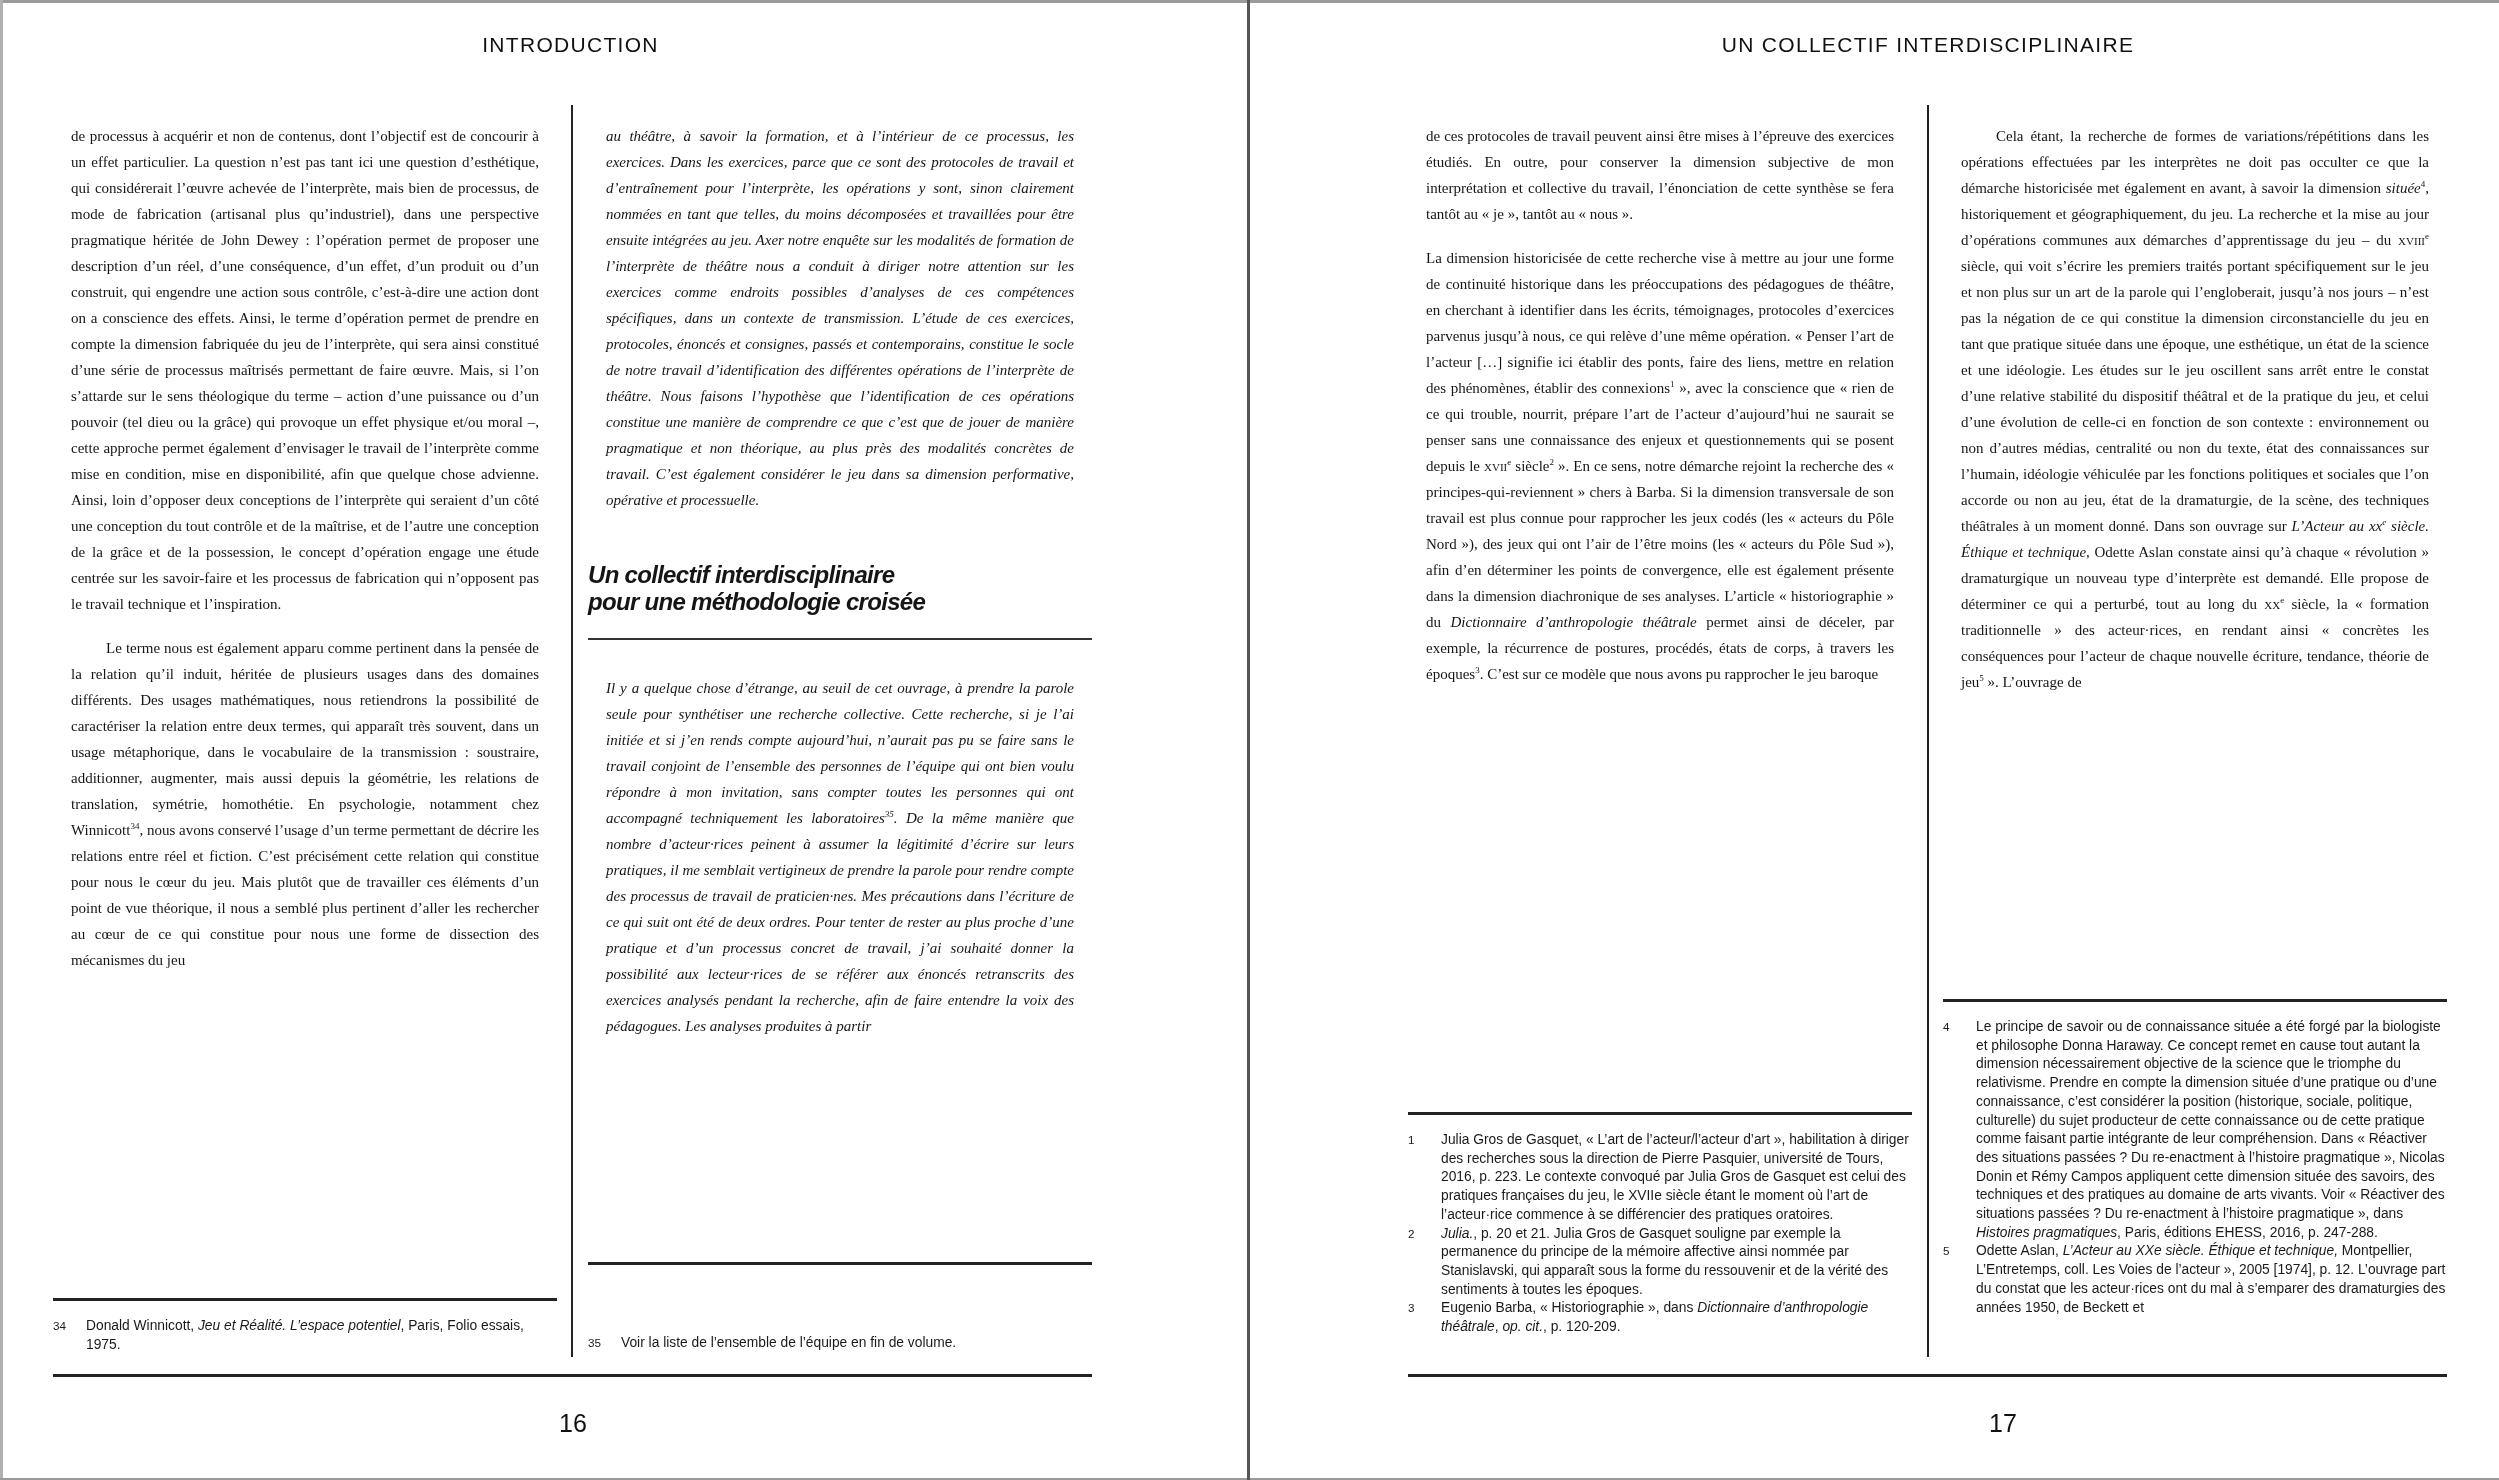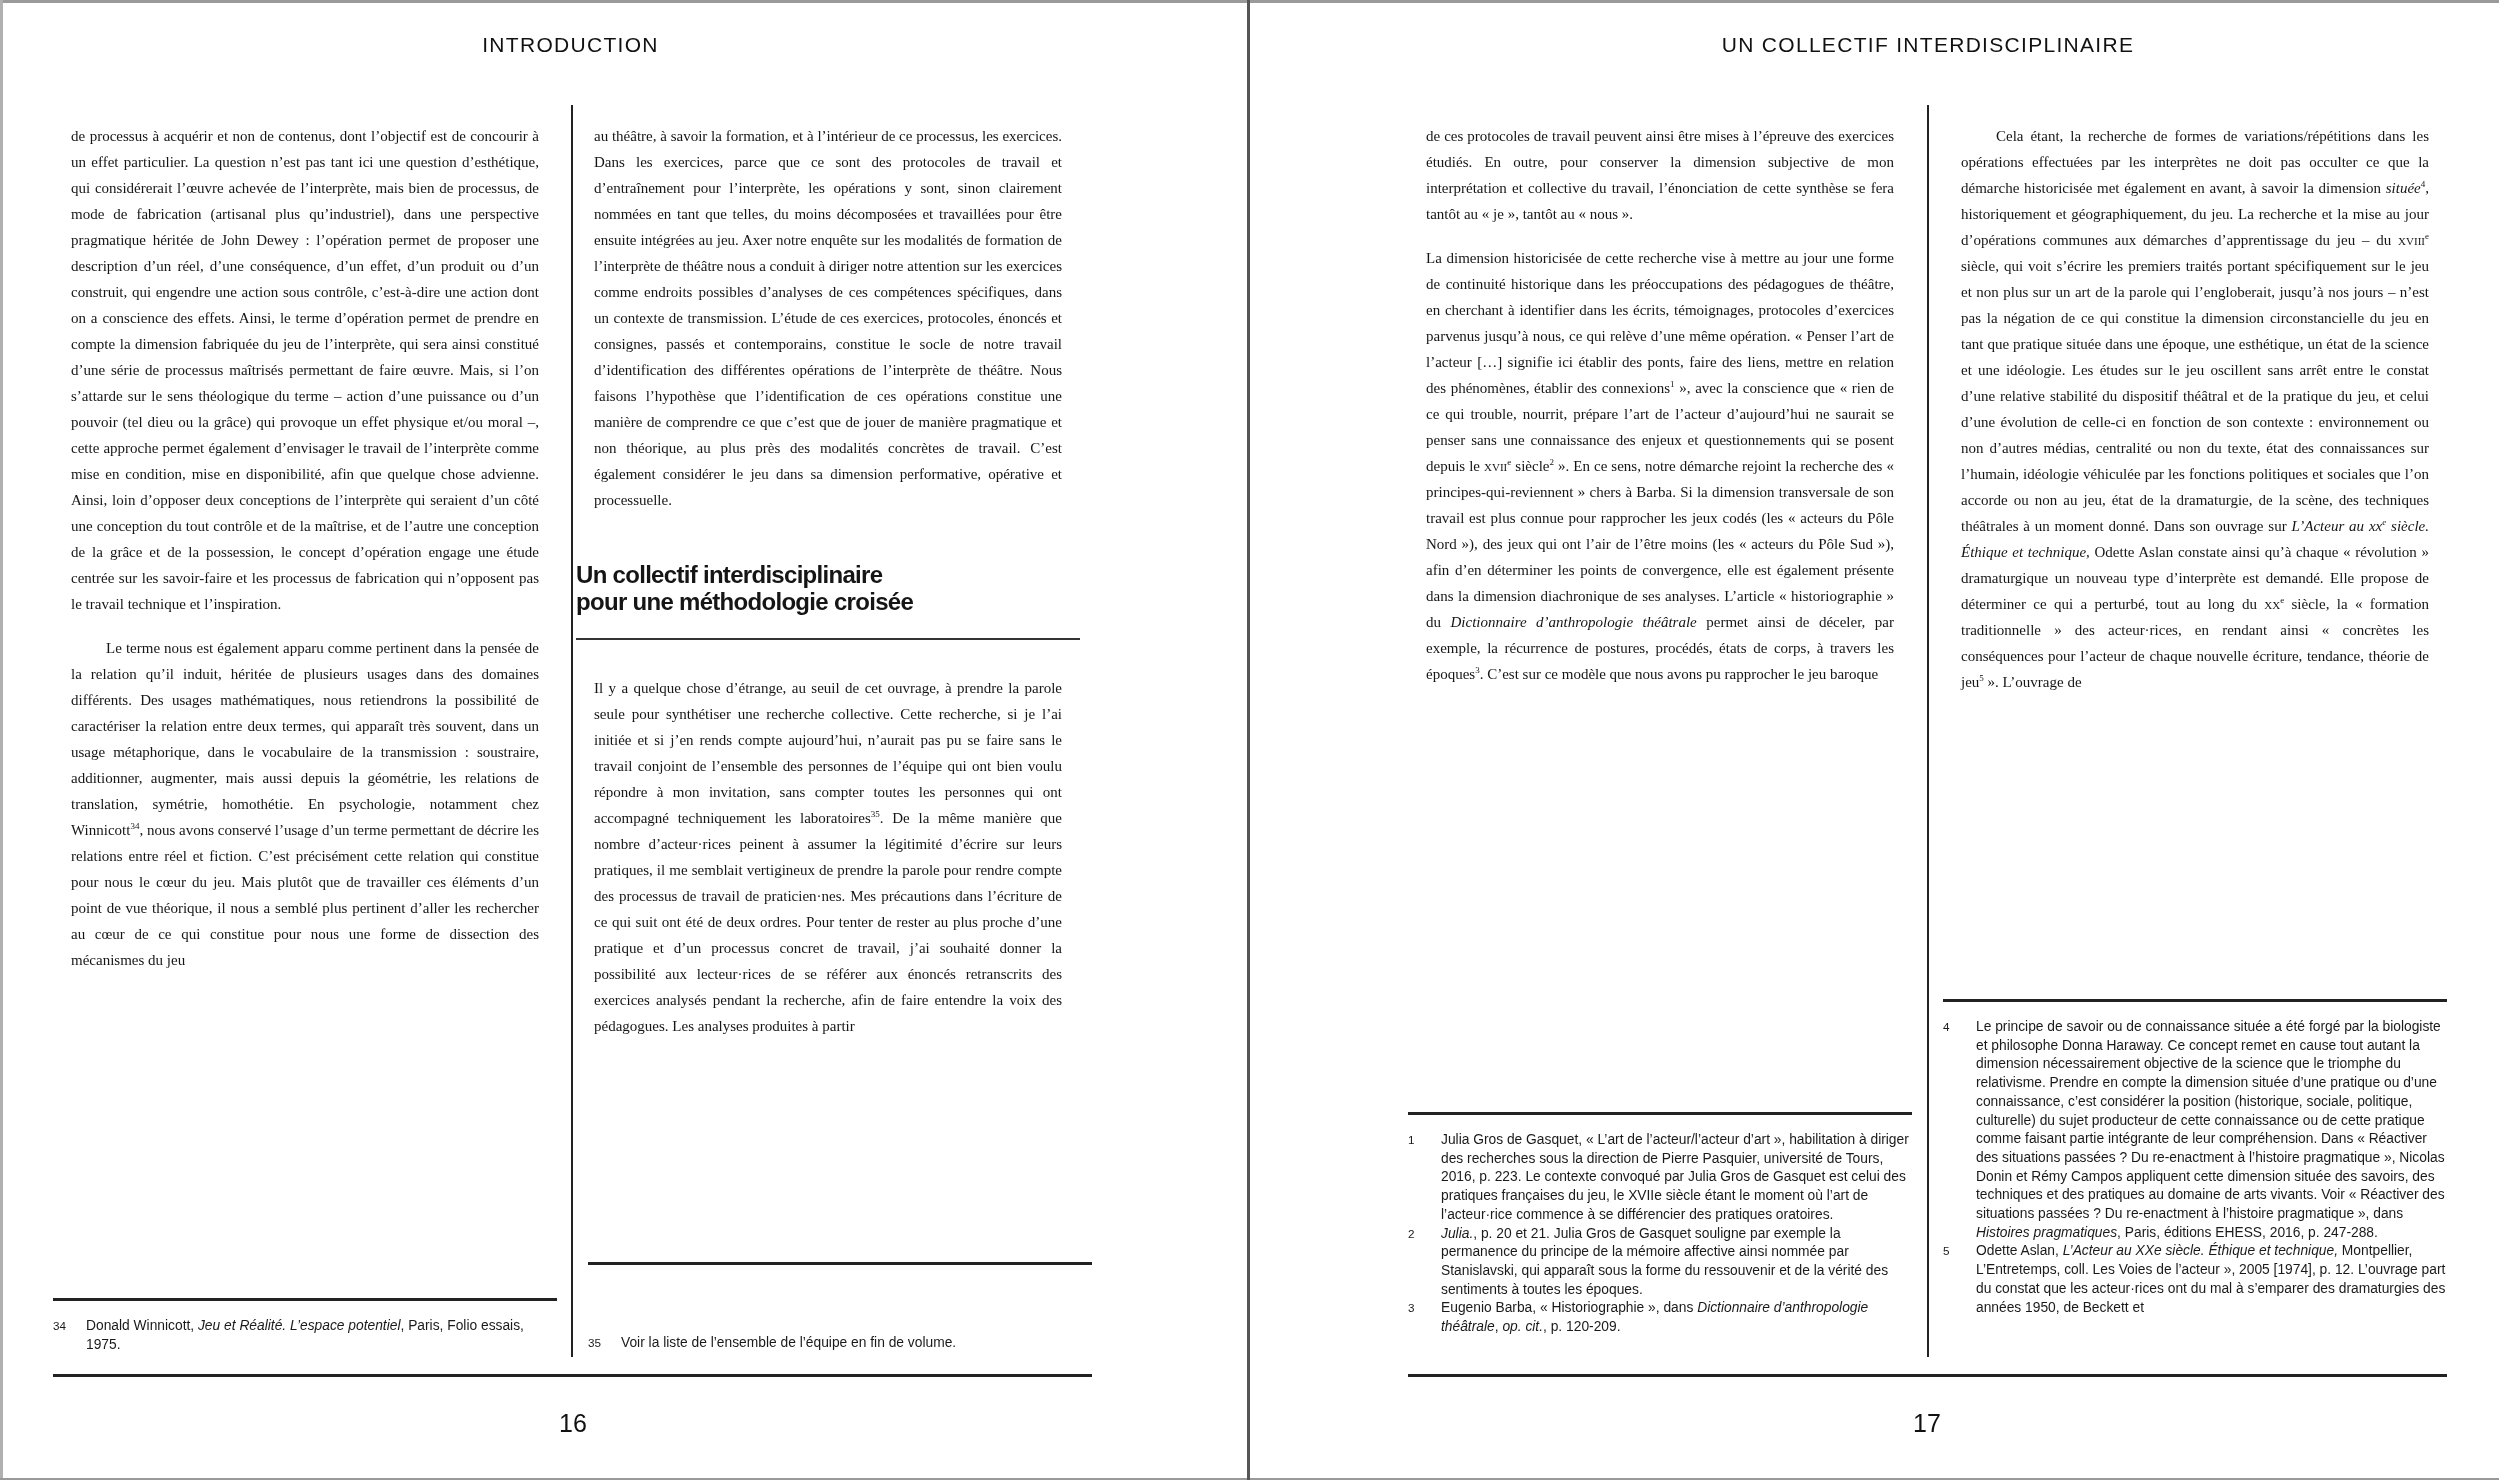--- a/index.html
+++ b/index.html
@@ -71,21 +71,21 @@
   <div class="hrule" style="left:53px;top:1298px;width:504px;"></div>
   <div class="footnotes" style="left:53px;top:1317px;">
     <div class="fn">
       <span class="num">34</span>
       <span class="txt"><span>Donald Winnicott, </span><em>Jeu et Réalité. L’espace potentiel</em><span>, Paris, Folio essais, 1975.</span></span>
     </div>
   </div>
 
   <div class="vrule" style="left:571px;height:1252px;"></div>
 
-  <div class="col" style="left:576px;">
+  <div class="col" style="left:588px;font-style:italic;">
     <p>au théâtre, à savoir la formation, et à l’intérieur de ce processus, les exercices. Dans les exercices, parce que ce sont des protocoles de travail et d’entraînement pour l’interprète, les opérations y sont, sinon clairement nommées en tant que telles, du moins décomposées et travaillées pour être ensuite intégrées au jeu. Axer notre enquête sur les modalités de formation de l’interprète de théâtre nous a conduit à diriger notre attention sur les exercices comme endroits possibles d’analyses de ces compétences spécifiques, dans un contexte de transmission. L’étude de ces exercices, protocoles, énoncés et consignes, passés et contemporains, constitue le socle de notre travail d’identification des différentes opérations de l’interprète de théâtre. Nous faisons l’hypothèse que l’identification de ces opérations constitue une manière de comprendre ce que c’est que de jouer de manière pragmatique et non théorique, au plus près des modalités concrètes de travail. C’est également considérer le jeu dans sa dimension performative, opérative et processuelle.</p>
     <div class="section-heading">
       <div>Un collectif interdisciplinaire</div>
       <div>pour une méthodologie croisée</div>
     </div>
     <div class="heading-rule"></div>
     <p><span>Il y a quelque chose d’étrange, au seuil de cet ouvrage, à prendre la parole seule pour synthétiser une recherche collective. Cette recherche, si je l’ai initiée et si j’en rends compte aujourd’hui, n’aurait pas pu se faire sans le travail conjoint de l’ensemble des personnes de l’équipe qui ont bien voulu répondre à mon invitation, sans compter toutes les personnes qui ont accompagné techniquement les laboratoires</span><sup>35</sup><span>. De la même manière que nombre d’acteur·rices peinent à assumer la légitimité d’écrire sur leurs pratiques, il me semblait vertigineux de prendre la parole pour rendre compte des processus de travail de praticien·nes. Mes précautions dans l’écriture de ce qui suit ont été de deux ordres. Pour tenter de rester au plus proche d’une pratique et d’un processus concret de travail, j’ai souhaité donner la possibilité aux lecteur·rices de se référer aux énoncés retranscrits des exercices analysés pendant la recherche, afin de faire entendre la voix des pédagogues. Les analyses produites à partir</span></p>
   </div>
   <div class="hrule" style="left:588px;top:1262px;width:504px;"></div>
   <div class="footnotes" style="left:588px;top:1334px;">
@@ -133,15 +133,15 @@
       <span class="num">4</span>
       <span class="txt"><span>Le principe de savoir ou de connaissance située a été forgé par la biologiste et philosophe Donna Haraway. Ce concept remet en cause tout autant la dimension nécessairement objective de la science que le triomphe du relativisme. Prendre en compte la dimension située d’une pratique ou d’une connaissance, c’est considérer la position (historique, sociale, politique, culturelle) du sujet producteur de cette connaissance ou de cette pratique comme faisant partie intégrante de leur compréhension. Dans « Réactiver des situations passées ? Du re-enactment à l’histoire pragmatique », Nicolas Donin et Rémy Campos appliquent cette dimension située des savoirs, des techniques et des pratiques au domaine de arts vivants. Voir « Réactiver des situations passées ? Du re-enactment à l’histoire pragmatique », dans </span><em>Histoires pragmatiques</em><span>, Paris, éditions EHESS, 2016, p. 247-288.</span></span>
     </div>
     <div class="fn">
       <span class="num">5</span>
       <span class="txt"><span>Odette Aslan, </span><em>L’Acteur au XXe siècle. Éthique et technique,</em><span> Montpellier, L’Entretemps, coll. Les Voies de l’acteur », 2005 [1974], p. 12. L’ouvrage part du constat que les acteur·rices ont du mal à s’emparer des dramaturgies des années 1950, de Beckett et</span></span>
     </div>
   </div>
 
   <div class="hrule" style="left:1408px;top:1374px;width:1039px;"></div>
-  <div class="page-num" style="left:1877px;text-align:center;">17</div>
+  <div class="page-num" style="left:1953px;text-align:center;">17</div>
 </div>
 
 
 </body></html>

